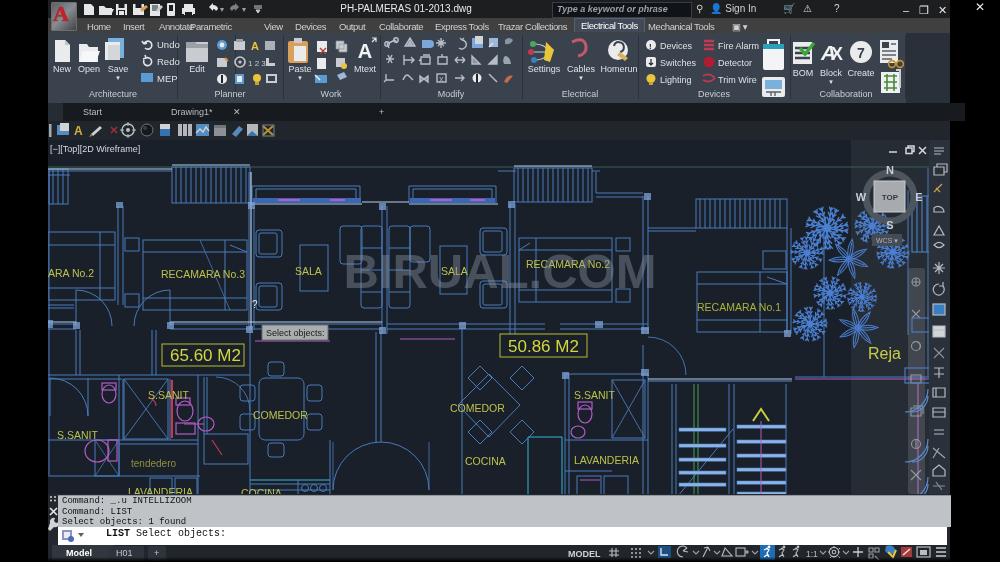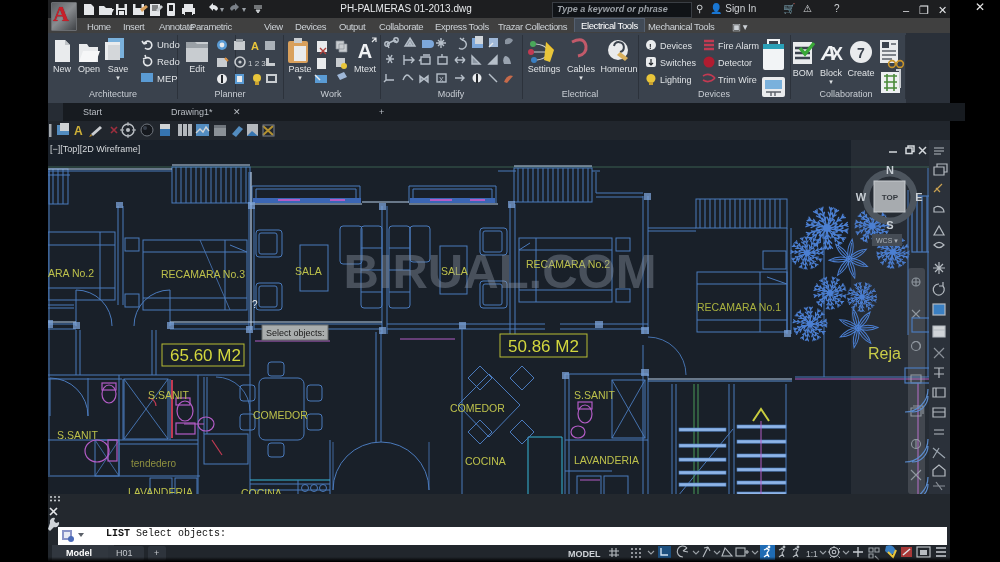--- a/index.html
+++ b/index.html
@@ -715,20 +715,21 @@
           <circle cx="3" cy="3" r="1"></circle>
           <circle cx="7" cy="3" r="1"></circle>
           <circle cx="11" cy="3" r="1"></circle>
           <circle cx="3" cy="6.5" r="1"></circle>
           <circle cx="7" cy="6.5" r="1"></circle>
           <circle cx="11" cy="6.5" r="1"></circle>
         </g>
         <path d="M2,14 l7,7 M9,14 l-7,7" stroke="#e4e6e9" stroke-width="1.6"></path>
         <path d="M2,37 a4,4 0 0 1 5,-5 l-1,3 2,2 3,-1 a4,4 0 0 1 -5,5 l-4,4 -2,-2 z" fill="#d0d4d8" transform="translate(0,-8)"></path>
       </svg>
+      <div class="cmdhist">Command: _.u INTELLIZOOM<br>Command: LIST<br>Select objects: 1 found</div>
       <div class="cmdin">
         <svg width="26" height="16" viewBox="0 0 26 16" style="position:absolute;left:2px;top:0;">
           <rect x="2" y="3" width="10" height="10" fill="#8a94c8"></rect>
           <rect x="4" y="5" width="6" height="6" fill="#e8eaf4"></rect>
           <circle cx="11" cy="12" r="3" fill="#4a6ab8"></circle>
           <path d="M18,6 l3,4 3,-4 z" fill="#5a6068"></path>
         </svg>
         <span style="position:absolute;left:48px;top:1px;"><b>LIST</b> Select objects:</span>
       </div>
     </div>

